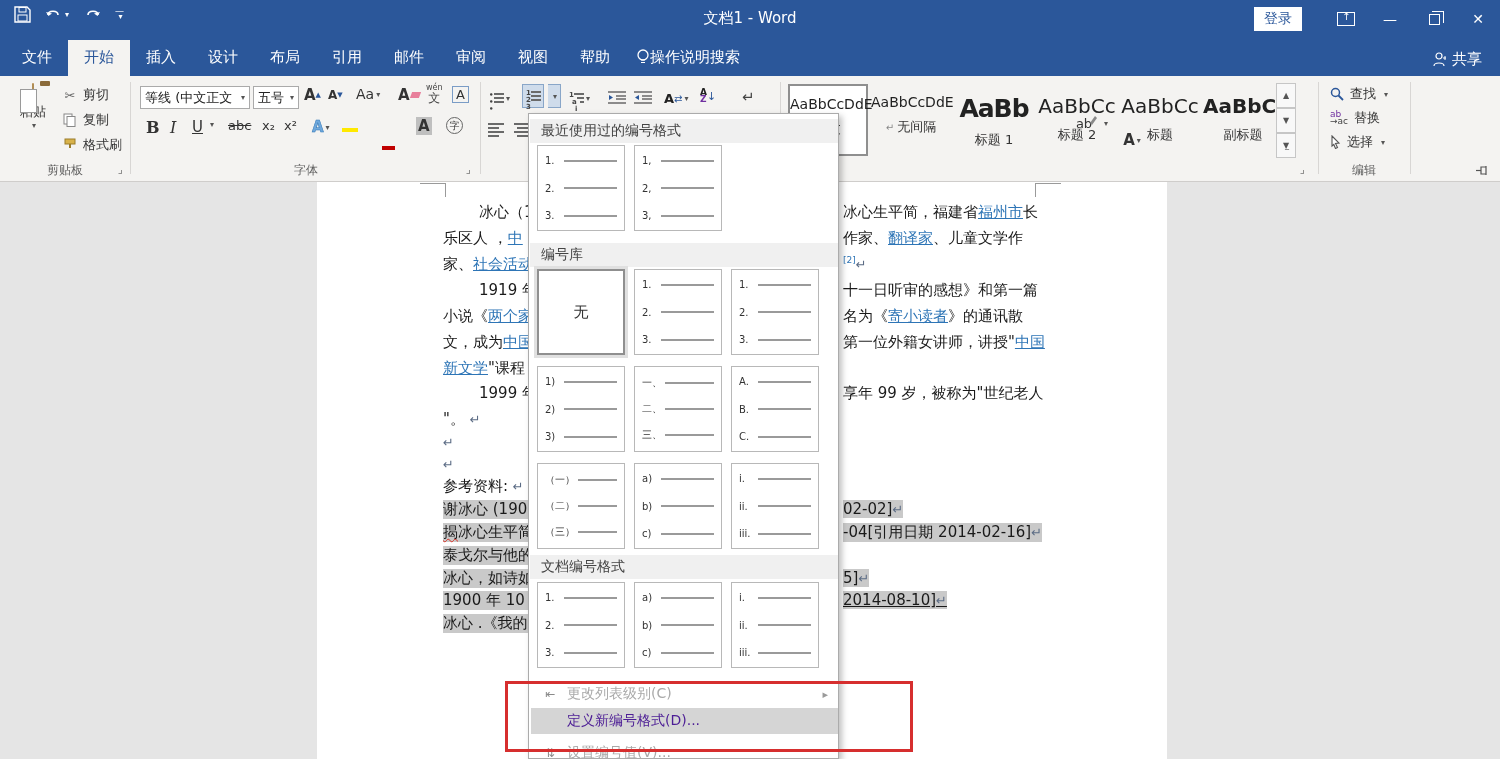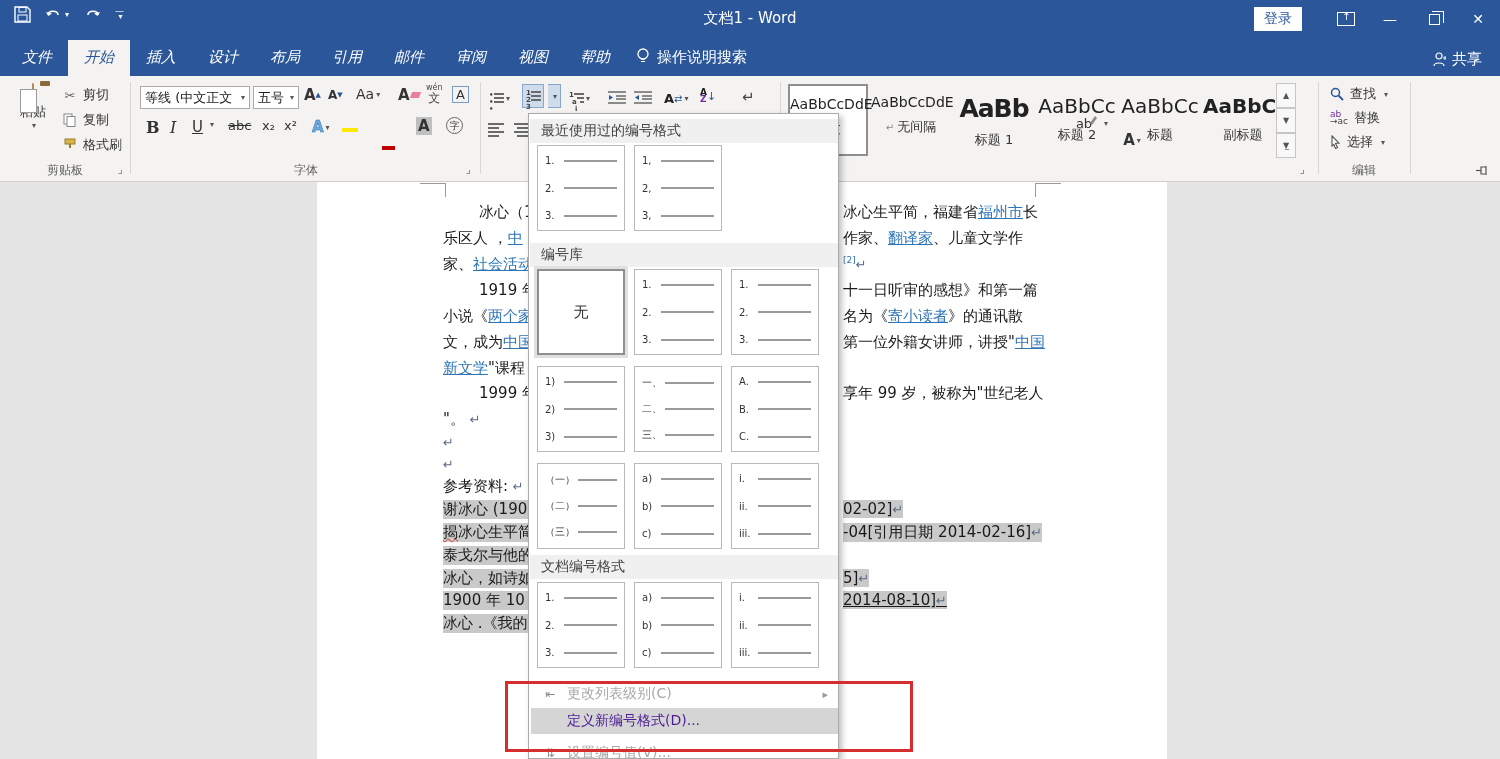--- a/index.html
+++ b/index.html
@@ -18,21 +18,21 @@
   .wbtn { width:44px; height:38px; display:flex; align-items:center; justify-content:center; color:#fff; font-size:14px; }
   .ribbon-display-icon { width:18px; height:14px; border:1px solid #fff; position:relative; }
   .ribbon-display-icon::after { content:"↑"; position:absolute; left:4px; top:-2px; font-size:10px; }
   .restore-icon { width:11px; height:11px; border:1px solid #fff; position:relative; }
   .restore-icon::before { content:""; position:absolute; left:2px; top:-4px; width:11px; height:11px; border:1px solid #fff; border-left:none; border-bottom:none; }
 
   
   .tabrow { position:absolute; left:0; top:38px; width:1500px; height:38px; background:#2b579a; display:flex; align-items:flex-end; }
   .tab { color:#fff; font-size:15px; padding:8px 16px 9px; cursor:default; }
   .tab.active { background:#f4f3f1; color:#2b579a; }
-  .tellme { display:flex; align-items:flex-start; color:#fff; font-size:15px; padding:8px 10px 9px; gap:7px; }
+  .tellme { display:flex; align-items:center; color:#fff; font-size:15px; padding:8px 10px 9px; }
   .share { position:absolute; right:18px; bottom:7px; color:#fff; font-size:15px; display:flex; gap:6px; align-items:center; }
 
   
   .ribbon { position:absolute; left:0; top:76px; width:1500px; height:106px; background:#f4f3f1; border-bottom:1px solid #cfcdcb; }
   .vsep { position:absolute; top:6px; height:92px; width:1px; background:#d8d6d4; }
   .grouplabel { position:absolute; top:86px; height:16px; font-size:12px; color:#5f5f5f; text-align:center; }
   .launcher { position:absolute; top:87px; font-size:11px; color:#777; }
   .rbtn-label { font-size:13px; color:#333; }
   .dd { font-size:8px; color:#555; margin-left:2px; }
 
@@ -154,21 +154,21 @@
       <span class="wbtn">—</span>
       <span class="wbtn">
           <span class="restore-icon"></span>
         </span>
       <span class="wbtn">✕</span>
     </div>
   </div>
 
   <div class="tabrow">
     <div style="width:6px"></div>
-    <div id="tabs" style="display:flex;align-items:flex-end;font-style:italic;">
+    <div id="tabs" style="display:flex;align-items:flex-end;">
         <div class="tab">文件</div>
         <div class="tab active">开始</div>
         <div class="tab">插入</div>
         <div class="tab">设计</div>
         <div class="tab">布局</div>
         <div class="tab">引用</div>
         <div class="tab">邮件</div>
         <div class="tab">审阅</div>
         <div class="tab">视图</div>
         <div class="tab">帮助</div>

